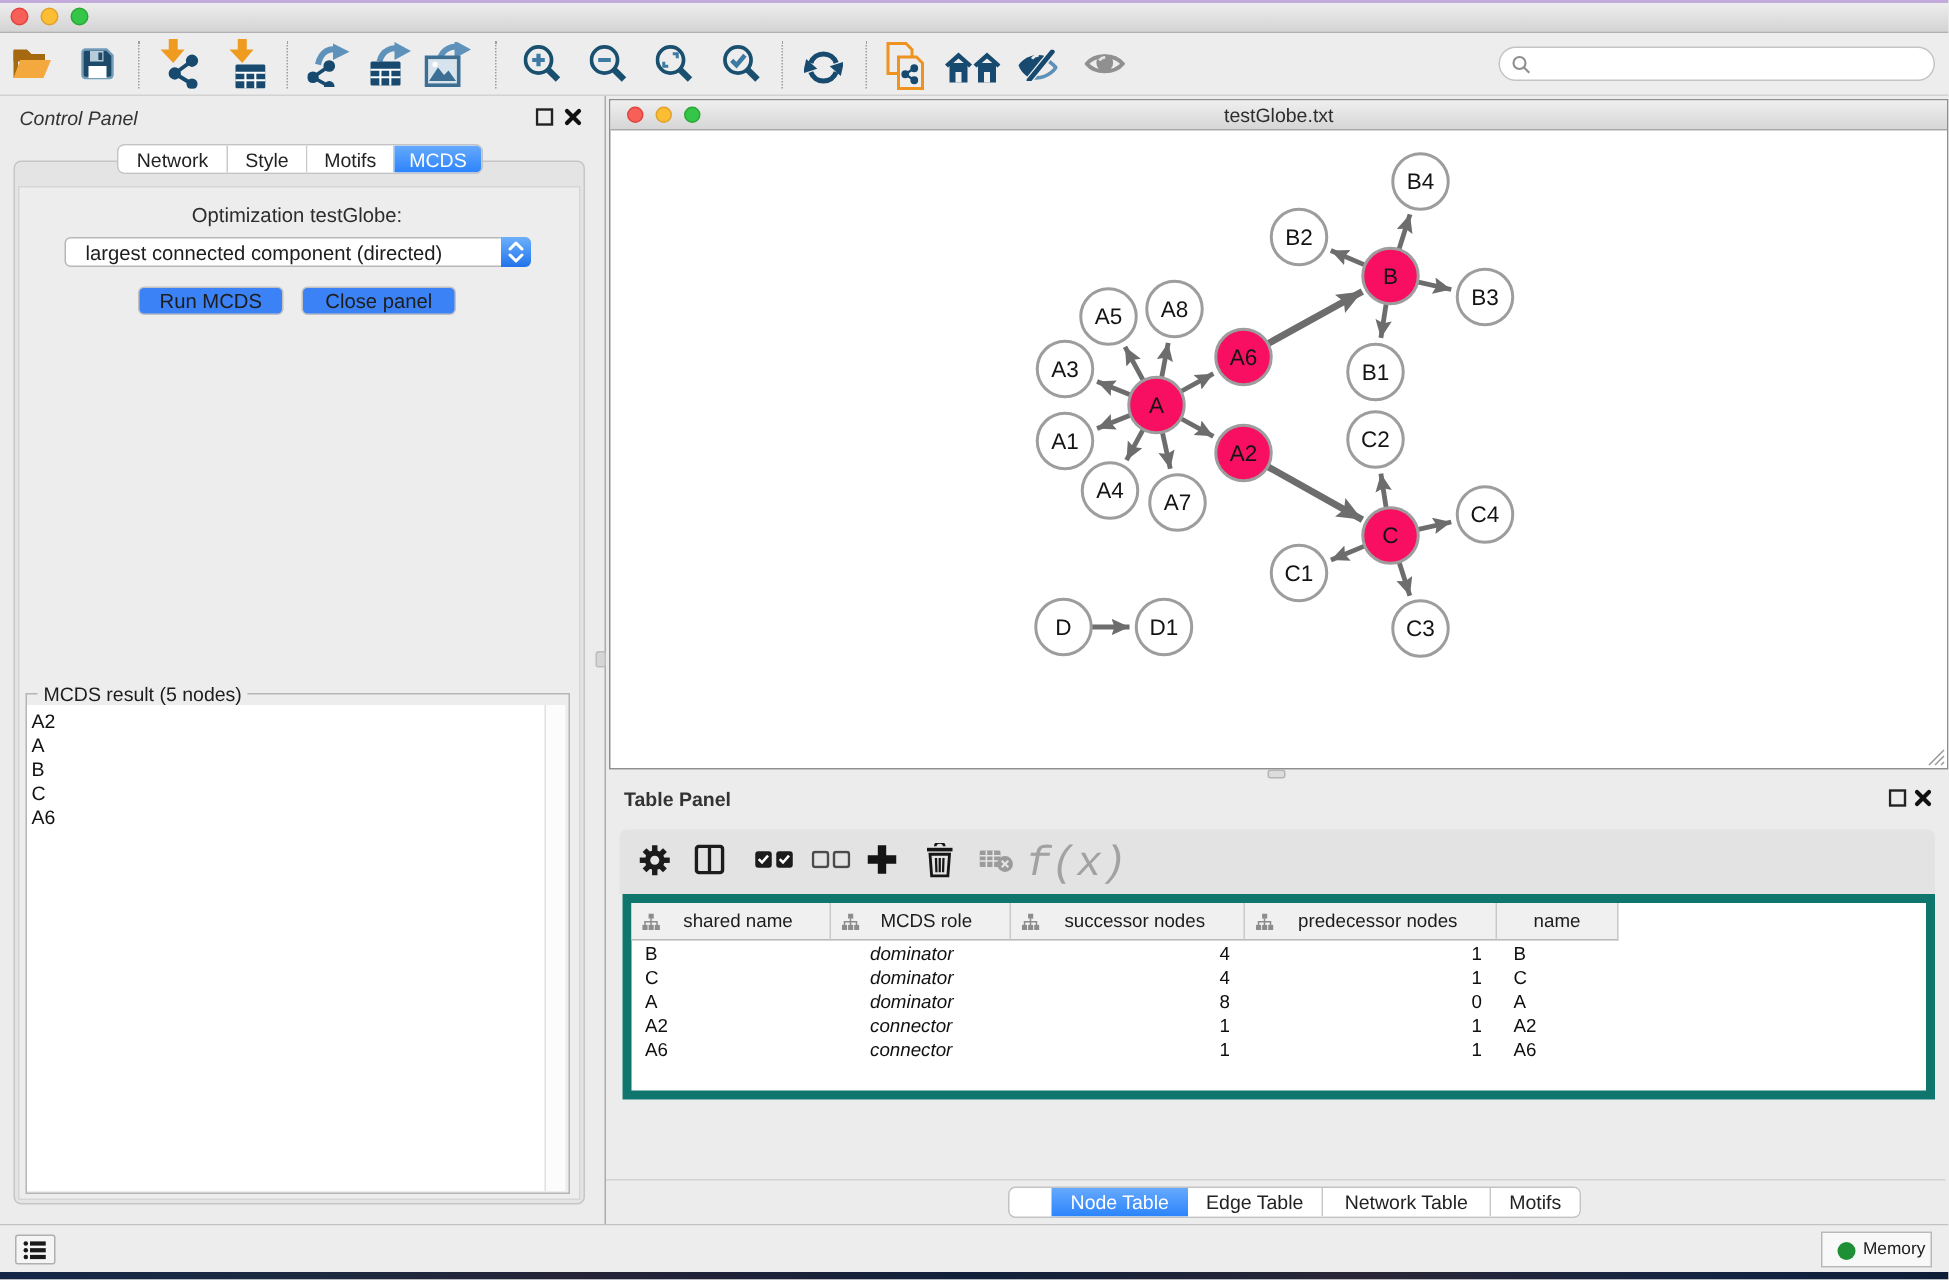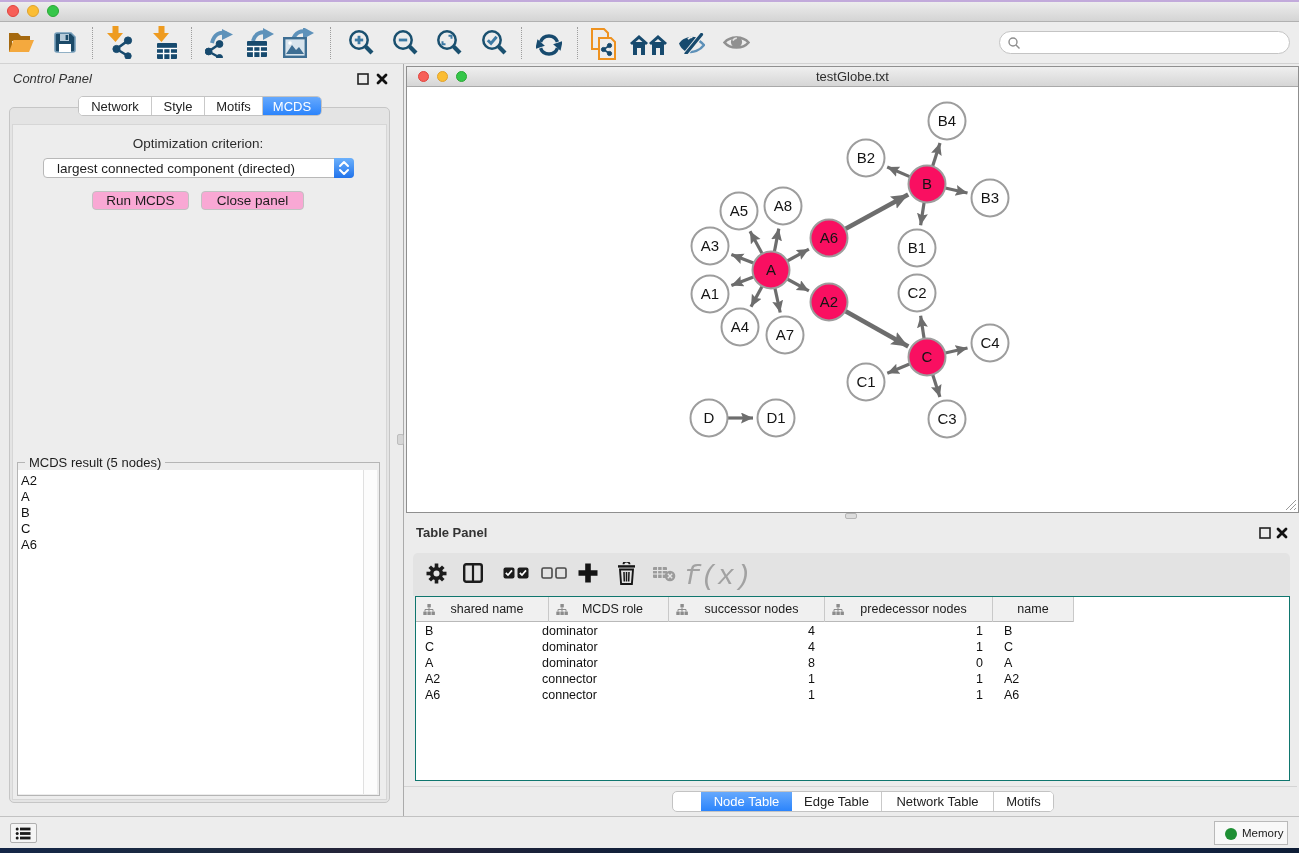--- a/index.html
+++ b/index.html
@@ -30,21 +30,21 @@
 .dockbtns { position:absolute; }
 #cp-outer { left:9px; top:107px; width:381px; height:696px; background:#e4e4e4; border:1px solid #c6c6c6; border-radius:5px; }
 #cp-inner { left:12px; top:124px; width:375px; height:676px; background:#ededed; border:1px solid #d6d6d6; }
 #tabs { left:78px; top:96px; width:244px; height:20px; display:flex; border:1px solid #c3c3c3; border-radius:5px; overflow:hidden; background:#fff; }
 #tabs .tab { flex:none; text-align:center; font-size:13px; color:#222; line-height:19px; border-right:1px solid #c9c9c9; background:#fff; }
 #tabs .tab.sel { background:linear-gradient(#66a9fd,#2b84fc); color:#fff; border-right:none; }
 #optlabel { left:0px; top:136px; width:396px; text-align:center; font-size:13.5px; color:#2c2c2c; }
 #dropdown { left:43px; top:158px; width:311px; height:20px; background:#fff; border:1px solid #b8b8b8; border-radius:4px; }
 #dropdown .txt { position:absolute; left:13px; top:2px; font-size:13.5px; color:#1d1d1d; }
 #dropdown .cap { position:absolute; right:-1px; top:-1px; width:20px; height:20px; border-radius:0 4px 4px 0; background:linear-gradient(#6cb1fc,#2173eb); }
-.btn { position:absolute; background:#f9a8d4; border:1px solid #c2c2c2; border-radius:4px; font-size:13.5px; color:#1d1d1d; text-align:center; line-height:17px; height:19px; }
+.btn { position:absolute; background:#3b82f6; border:1px solid #c2c2c2; border-radius:4px; font-size:13.5px; color:#1d1d1d; text-align:center; line-height:17px; height:19px; }
 #fieldset { left:17px; top:462px; width:363px; height:334px; border:1px solid #b5b5b5; }
 #fieldset .legend { position:absolute; left:7px; top:-8px; background:#ededed; padding:0 4px; font-size:13px; color:#1c1c1c; }
 #listbox { left:18px; top:470px; width:346px; height:324px; background:#fff; font-size:13px; color:#111; padding-top:3px; }
 #listbox div { padding-left:3px; height:16px; line-height:16px; }
 #lb-scroll { left:363px; top:470px; width:14px; height:324px; background:#fcfcfc; border-left:1px solid #e0e0e0; }
 
 
 #vdiv { left:403px; top:64px; width:1px; height:752px; background:#ababab; }
 #vgrip { left:397px; top:434px; width:7px; height:11px; background:#d6d6d6; border:1px solid #bdbdbd; border-radius:2px; }
 
@@ -56,28 +56,28 @@
 #nettitle .t2 { left:30px; background:#fbbd33; border:1px solid #e0a22c; }
 #nettitle .t3 { left:49px; background:#35c649; border:1px solid #2aa835; }
 #nettitle .wt { width:100%; text-align:center; font-size:13px; color:#2d2d2d; top:2px; position:absolute; }
 #graph { position:absolute; left:0; top:21px; }
 #grip { position:absolute; right:1px; bottom:1px; }
 #hgrip { left:845px; top:513px; width:12px; height:6px; background:#dcdcdc; border:1px solid #b5b5b5; border-radius:2px; }
 
 
 #tpheader { left:416px; top:525px; font-size:13px; color:#333;font-weight:bold; }
 #ttoolbar { left:413px; top:553px; width:877px; height:43px; background:#e3e3e3; border-radius:5px 5px 0 0; }
-#ttable { left:415px; top:596px; width:875px; height:185px; background:#fff; border:1px solid #0f766e; }
+#ttable { left:415px; top:596px; width:875px; height:137px; background:#fff; border:6px solid #0f766e; }
 #thead { position:absolute; left:0; top:0; width:658px; height:25px; background:#f0f0f0; border-bottom:1px solid #b9b9b9; }
 .hcol { position:absolute; top:0; height:25px; border-right:1px solid #c9c9c9; font-size:12.5px; color:#1c1c1c; }
 .hcol span { position:absolute; width:100%; text-align:center; top:5px; }
 .hico { position:absolute; left:7px; top:7px; }
 .trow { position:absolute; font-size:12.5px; color:#101010; height:16px; line-height:16px; width:657px; }
 .c1 { position:absolute; left:9px; }
-.c2 { position:absolute; left:126px; }
+.c2 { position:absolute; left:159px;font-style:italic; }
 .c3 { position:absolute; left:253px; width:146px; text-align:right; }
 .c4 { position:absolute; left:409px; width:158px; text-align:right; }
 .c5 { position:absolute; left:588px; }
 
 
 #btabs { left:672px; top:791px; height:21px; display:flex; border:1px solid #c3c3c3; border-radius:5px; overflow:hidden; background:#fff;padding-left:28px; }
 #btabs .tab { flex:none; text-align:center; font-size:13px; color:#222; line-height:20px; border-right:1px solid #c9c9c9; background:#fff; }
 #btabs .tab.sel { background:linear-gradient(#66a9fd,#2b84fc); color:#fff; border-right:none; }
 #tline { left:404px; top:786px; width:893px; height:1px; background:#d4d4d4; }
 
@@ -240,21 +240,21 @@
       <path d="M21 2 L29 10 M29 2 L21 10" stroke="#111" stroke-width="2.8" stroke-linecap="round"></path>
     </svg></div>
 <div class="abs" id="cp-outer"></div>
 <div class="abs" id="cp-inner"></div>
 <div class="abs" id="tabs">
   <div class="tab" style="width:73px;">Network</div>
   <div class="tab" style="width:53px;">Style</div>
   <div class="tab" style="width:58px;">Motifs</div>
   <div class="tab sel" style="width:58px;">MCDS</div>
 </div>
-<div class="abs" id="optlabel">Optimization criterion:</div>
+<div class="abs" id="optlabel">Optimization testGlobe:</div>
 <div class="abs" id="dropdown">
   <div class="txt">largest connected component (directed)</div>
   <div class="cap"><svg width="20" height="20" viewBox="0 0 20 20">
         <path d="M6 8 L10 4 L14 8" fill="none" stroke="#fff" stroke-width="2" stroke-linecap="round" stroke-linejoin="round"></path>
         <path d="M6 12 L10 16 L14 12" fill="none" stroke="#fff" stroke-width="2" stroke-linecap="round" stroke-linejoin="round"></path>
       </svg></div>
 </div>
 <div class="btn" style="left:92px; top:191px; width:97px;">Run MCDS</div>
 <div class="btn" style="left:201px; top:191px; width:103px;">Close panel</div>
 <div class="abs" id="fieldset">

